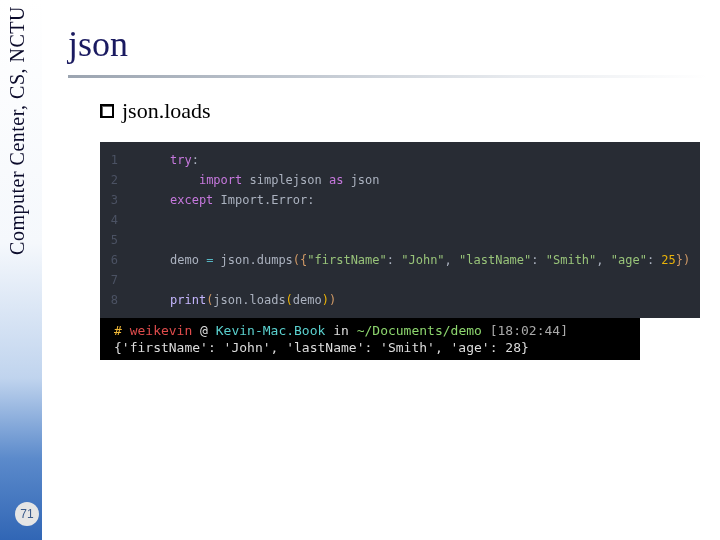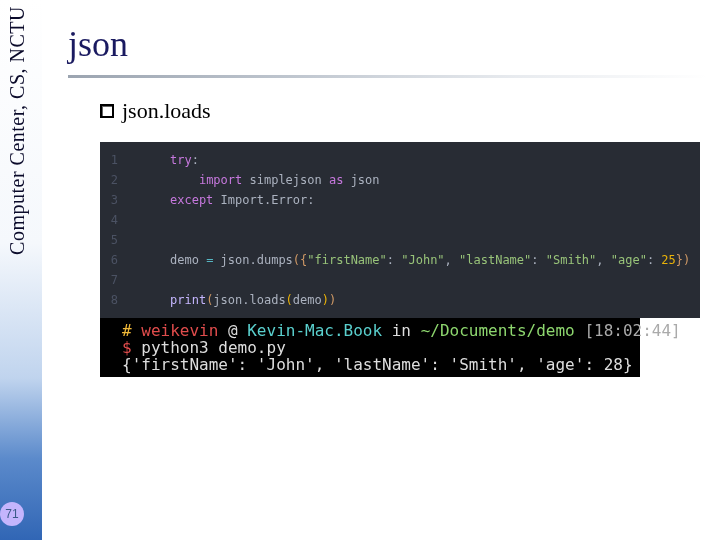--- a/index.html
+++ b/index.html
@@ -27,26 +27,26 @@
     font-family: 'Times New Roman', serif;
     color: #0a0a2a;
     writing-mode: vertical-rl;
     text-orientation: sideways;
     transform: rotate(180deg);
     font-weight: normal;
     letter-spacing: 0.5px;
   }
   .page-num {
     position: absolute;
-    left: 0;
+    left: 15px;
     bottom: 14px;
     width: 24px;
     height: 24px;
     border-radius: 50%;
-    background: #c4b5fd;
+    background: #e5e5e5;
     color: #3b5b8a;
     font-size: 12px;
     font-family: Arial, sans-serif;
     display: flex;
     align-items: center;
     justify-content: center;
   }
   .content {
     position: absolute;
     left: 60px;
@@ -111,23 +111,23 @@
   .kw-teal { color: #56b6c2; }
   .kw-blue { color: #c4b5fd; }
   .kw-gold { color: #eab308; }
   .kw-white { color: #abb2bf; }
   .kw-brace { color: #d19a66; }
 
   .terminal {
     background: #000;
     margin-left: 40px;
     width: 540px;
-    padding: 4px 22px;
+    padding: 4px 14px;
     font-family: 'Menlo', 'Consolas', monospace;
-    font-size: 16px;
+    font-size: 13px;
     line-height: 17px;
   }
   .t-hash { color: #efb838; }
   .t-red { color: #e04c4c; }
   .t-cyan { color: #5ad0ce; }
   .t-user { color: #8dd66e; }
   .t-white { color: #ddd; }
   .t-gray { color: #aaa; }
   .t-line { white-space: pre; }
 </style>
@@ -178,16 +178,15 @@
         <span class="code-text"><span class="kw-white"></span></span>
       </div>
       <div class="code-line">
         <span class="ln">8</span>
         <span class="code-text"><span class="kw-blue">print</span><span class="kw-brace">(</span><span class="kw-white">json.loads</span><span class="kw-gold">(</span><span class="kw-white">demo</span><span class="kw-gold">)</span><span class="kw-brace">)</span></span>
       </div>
     </div>
 
   <div class="terminal" id="terminal">
       <div class="t-line"><span class="t-hash"># </span><span class="t-red">weikevin</span><span class="t-white"> @ </span><span class="t-cyan">Kevin-Mac.Book</span><span class="t-white"> in </span><span class="t-user">~/Documents/demo</span><span class="t-gray"> [18:02:44]</span></div>
-      <div class="t-line"><span class="t-red">$ </span><span class="t-white">python3 demo.py</span></div>
       <div class="t-line"><span class="t-white">{'firstName': 'John', 'lastName': 'Smith', 'age': 28}</span></div>
     </div>
 </div>
 
 </body></html>

